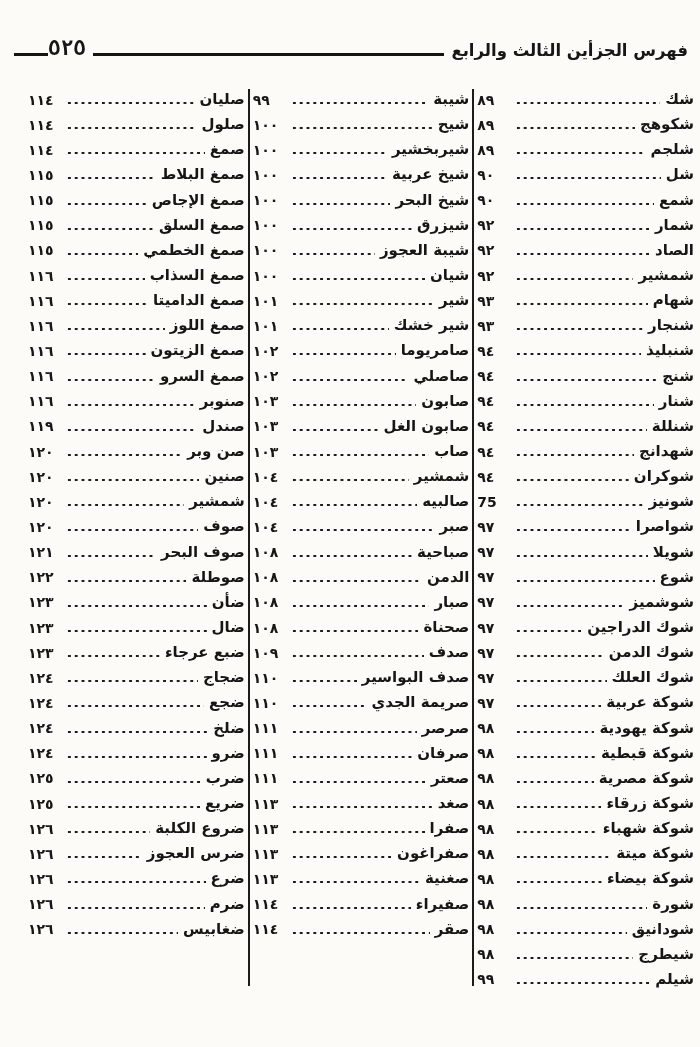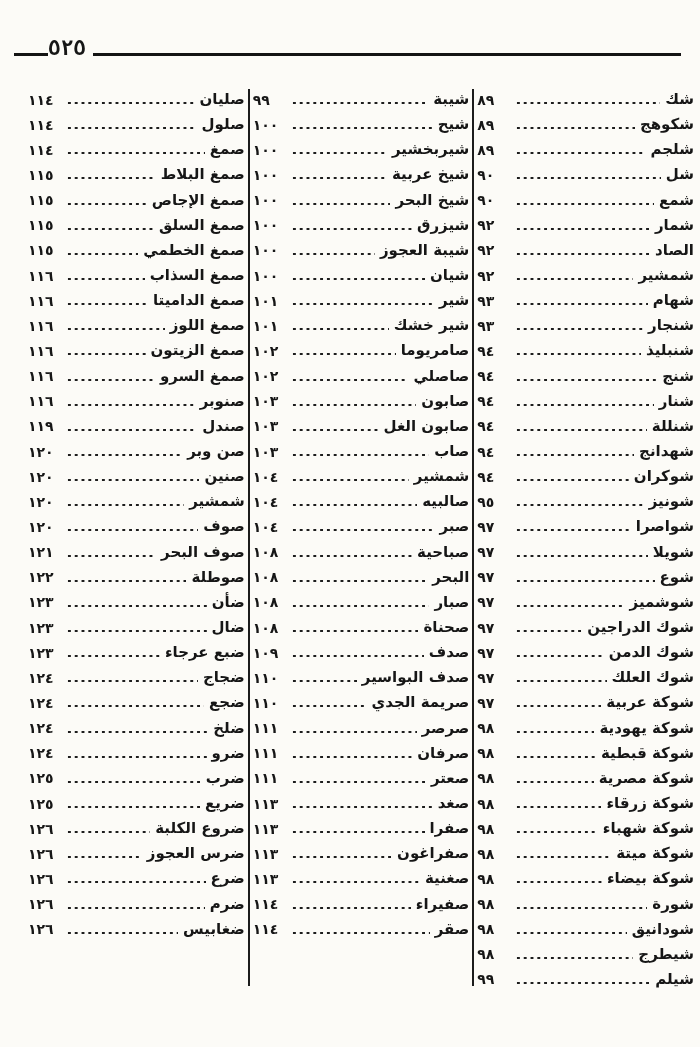--- a/index.html
+++ b/index.html
@@ -40,20 +40,21 @@
     height: 50.3px; display: flex; align-items: center; justify-content: center;
     font-weight: 700; font-size: 18px; word-spacing: 11px; letter-spacing: .5px;
   }
 </style>
 </head>
 <body>
 
 <div class="page">
 
   <header class="hdr">
+    <span class="hdr-title">فهرس الجزأين الثالث والرابع</span>
     <span class="rule"></span>
     <span class="hdr-num">٥٢٥</span>
     <span class="rule short"></span>
   </header>
 
   <main class="body">
     <section class="col">
         <div class="row">
           <span class="term">شك</span>
           <span class="dots"></span>
@@ -130,21 +131,21 @@
           <span class="num">٩٤</span>
         </div>
         <div class="row">
           <span class="term">شوكران</span>
           <span class="dots"></span>
           <span class="num">٩٤</span>
         </div>
         <div class="row">
           <span class="term">شونيز</span>
           <span class="dots"></span>
-          <span class="num">٩٥</span>
+          <span class="num">75</span>
         </div>
         <div class="row">
           <span class="term">شواصرا</span>
           <span class="dots"></span>
           <span class="num">٩٧</span>
         </div>
         <div class="row">
           <span class="term">شويلا</span>
           <span class="dots"></span>
           <span class="num">٩٧</span>
@@ -326,21 +327,21 @@
           <span class="term">صبر</span>
           <span class="dots"></span>
           <span class="num">١٠٤</span>
         </div>
         <div class="row">
           <span class="term">صباحية</span>
           <span class="dots"></span>
           <span class="num">١٠٨</span>
         </div>
         <div class="row">
-          <span class="term">البحر</span>
+          <span class="term">الدمن</span>
           <span class="dots"></span>
           <span class="num">١٠٨</span>
         </div>
         <div class="row">
           <span class="term">صبار</span>
           <span class="dots"></span>
           <span class="num">١٠٨</span>
         </div>
         <div class="row">
           <span class="term">صحناة</span>

